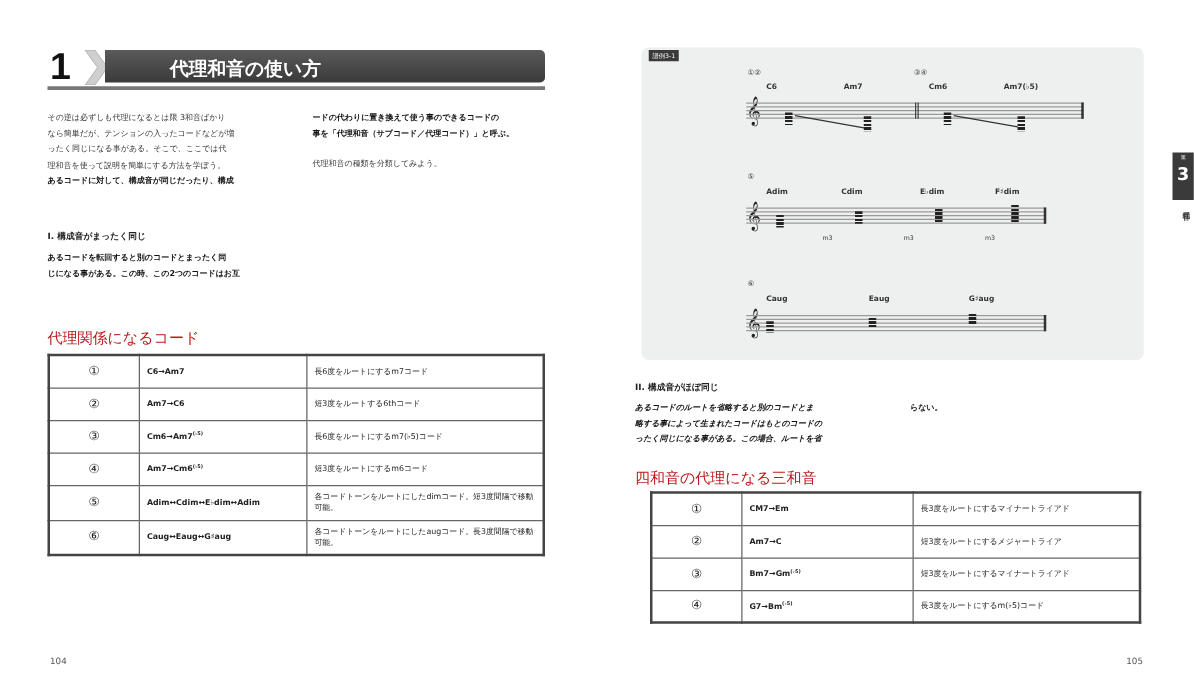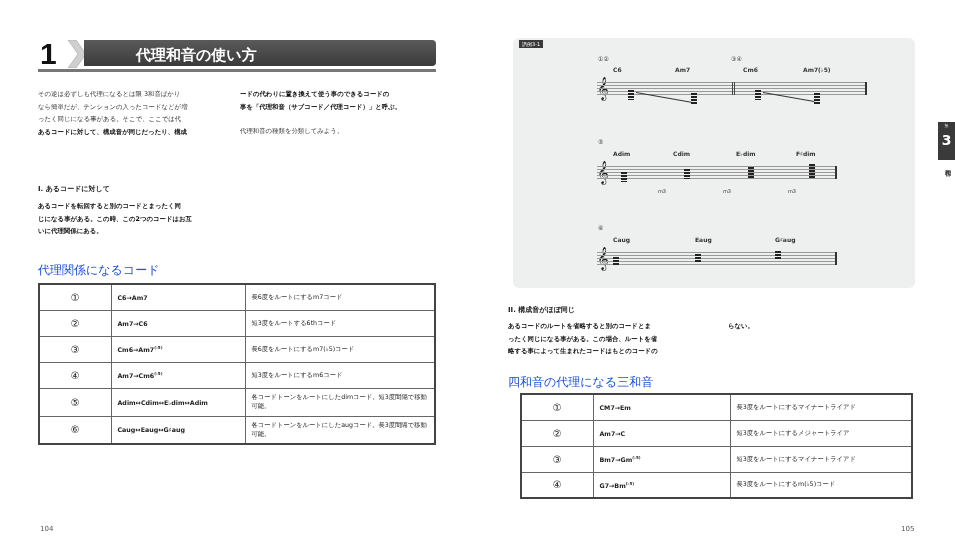--- a/index.html
+++ b/index.html
@@ -12,21 +12,21 @@
   .h-bar { position: absolute; left: 38px; top: 38px; width: 398px; height: 30px; }
   .h-num { position: absolute; left: 2px; top: 0; font-family: "Liberation Sans", sans-serif; font-weight: bold; font-size: 30px; line-height: 32px; color: #111; }
   .h-chev { position: absolute; left: 28px; top: 2px; width: 22px; height: 28px; }
   .h-dark { position: absolute; left: 46px; top: 2px; right: 0; height: 26px; background: linear-gradient(#5a5a5a, #3a3a3a); border-radius: 0 4px 4px 0; }
   .h-title { position: absolute; left: 52px; top: 6px; color: #fff; font-weight: bold; font-size: 15px; }
   .h-under { position: absolute; left: 38px; top: 69px; width: 398px; height: 3px; background: #777; }
 
   .body-text { position: absolute; font-size: 6.4px; line-height: 12.5px; color: #333; }
   .body-text .bold { font-weight: bold; color: #111; }
   .sub-h { position: absolute; font-size: 7px; font-weight: bold; color: #222; }
-  .sec-title { position: absolute; font-size: 12px; color: #1d4ed8; }
+  .sec-title { position: absolute; font-size: 12px; color: #b91c1c; }
 
   table.chord { position: absolute; border-collapse: collapse; border: 2px solid #444; font-size: 6.3px; }
   table.chord td { border: 1px solid #666; padding: 0 6px; vertical-align: middle; }
   table.chord td.num { text-align: center; font-size: 10px; }
   table.chord td.chord-name { font-weight: bold; }
   sup { font-size: 4px; }
 
   .page-num { position: absolute; top: 525px; font-size: 7px; color: #555; }
 
   
@@ -59,35 +59,35 @@
     <div class="h-dark">
       <span class="h-title">代理和音の使い方</span>
     </div>
   </div>
   <div class="h-under"></div>
 
   <div class="body-text" style="left:38px;top:88px;width:198px;">
     <div>その逆は必ずしも代理になるとは限 3和音ばかり</div>
     <div>なら簡単だが、テンションの入ったコードなどが増</div>
     <div>ったく同じになる事がある。そこで、ここでは代</div>
+    <div>理和音を使って説明を簡単にする方法を学ぼう。</div>
     <div class="bold">あるコードに対して、構成音が同じだったり、構成</div>
   </div>
 
-  <div class="body-text" style="left:240px;top:88px;width:190px;">
+  <div class="body-text" style="left:250px;top:88px;width:190px;">
     <div class="bold">ードの代わりに置き換えて使う事のできるコードの</div>
     <div class="bold">事を「代理和音（サブコード／代理コード）」と呼ぶ。</div>
     <div style="height:12px"></div>
     <div>代理和音の種類を分類してみよう。</div>
   </div>
 
-  <div class="sub-h" style="left:38px;top:184px;">I. あるコードに対して</div>
+  <div class="sub-h" style="left:38px;top:184px;">I. 構成音がまったく同じ</div>
   <div class="body-text bold" style="left:38px;top:200px;width:200px;font-weight:bold;color:#111;">
     <div>あるコードを転回すると別のコードとまったく同</div>
     <div>じになる事がある。この時、この2つのコードはお互</div>
-    <div>いに代理関係にある。</div>
   </div>
 
   <div class="sec-title" style="left:38px;top:262px;">代理関係になるコード</div>
 
   <table class="chord" style="left:38px;top:283px;width:398px;">
     <colgroup>
         <col style="width:72px">
         <col style="width:134px">
         <col>
       </colgroup>
@@ -195,24 +195,24 @@
     <div class="note" style="left:262px;top:213px;height:9px;"></div>
   </div>
 
   <div class="side-tab">
     <span class="small">第</span>
     <span class="big">3</span>
   </div>
   <div class="side-label">代理和音</div>
 
   <div class="sub-h" style="left:30px;top:305px;">II. 構成音がほぼ同じ</div>
-  <div class="body-text" style="left:30px;top:320px;width:200px;font-weight:bold;color:#111;">
+  <div class="body-text" style="left:30px;top:320px;width:200px;font-weight:bold;color:#111;font-style:italic;">
     <div>あるコードのルートを省略すると別のコードとま</div>
+    <div>略する事によって生まれたコードはもとのコードの</div>
     <div>ったく同じになる事がある。この場合、ルートを省</div>
-    <div>略する事によって生まれたコードはもとのコードの</div>
   </div>
   <div class="body-text" style="left:250px;top:320px;width:190px;font-weight:bold;color:#111;">
     <div>らない。</div>
   </div>
 
   <div class="sec-title" style="left:30px;top:374px;text-align:right;">四和音の代理になる三和音</div>
 
   <table class="chord" style="left:42px;top:393px;width:393px;">
     <colgroup>
         <col style="width:72px">

